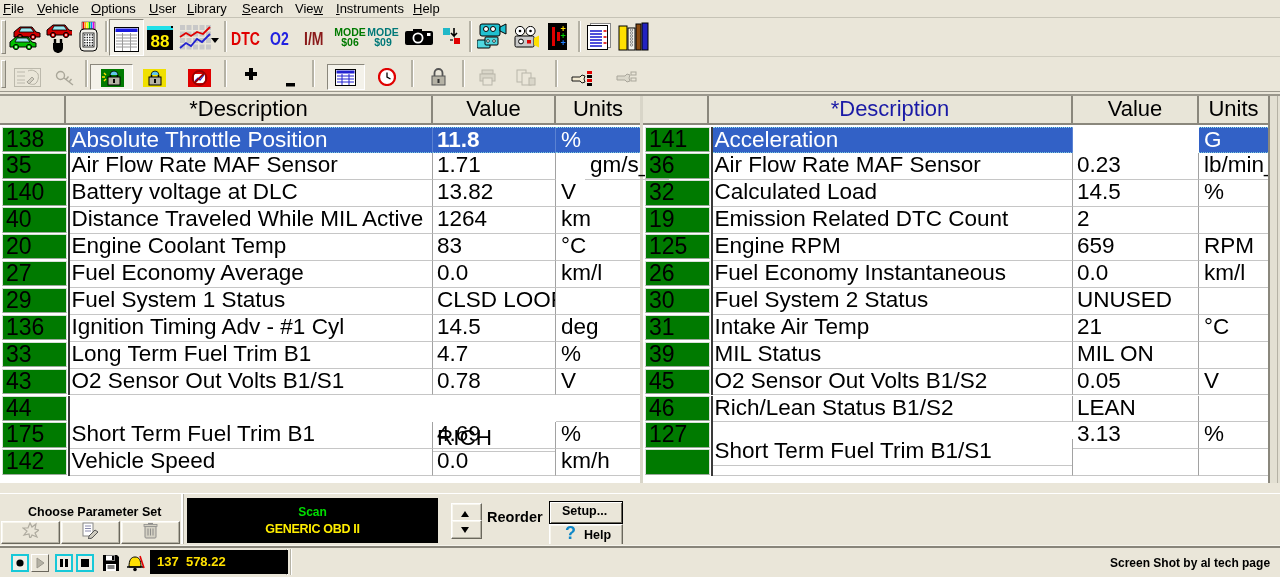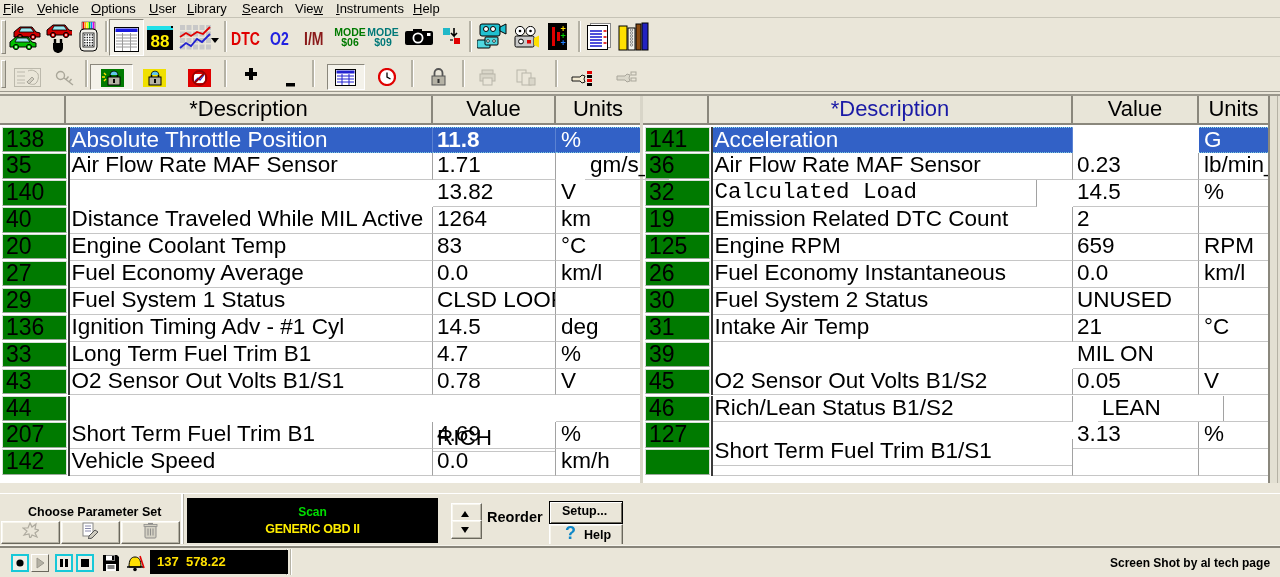--- a/index.html
+++ b/index.html
@@ -381,20 +381,21 @@
       <div class="row " style="top:26.90px">
         <div class="numcell">35</div>
         <div class="numline"></div>
         <div class="dcell" style="left:70px;width:363px;padding-left:1.5px;">Air Flow Rate MAF Sensor</div>
         <div class="dcell" style="left:433px;width:123px;padding-left:4px;">1.71</div>
         <div class="dcell" style="left:556px;width:84px;padding-left:5px;border-right:none;margin-left:29px;">gm/s_</div>
       </div>
       <div class="row " style="top:53.80px">
         <div class="numcell">140</div>
         <div class="numline"></div>
+        <div class="dcell" style="left:70px;width:363px;padding-left:1.5px;">Battery voltage at DLC</div>
         <div class="dcell" style="left:433px;width:123px;padding-left:4px;">13.82</div>
         <div class="dcell" style="left:556px;width:84px;padding-left:5px;border-right:none;">V</div>
       </div>
       <div class="row " style="top:80.70px">
         <div class="numcell">40</div>
         <div class="numline"></div>
         <div class="dcell" style="left:70px;width:363px;padding-left:1.5px;">Distance Traveled While MIL Active</div>
         <div class="dcell" style="left:433px;width:123px;padding-left:4px;">1264</div>
         <div class="dcell" style="left:556px;width:84px;padding-left:5px;border-right:none;">km</div>
       </div>
@@ -440,21 +441,21 @@
         <div class="dcell" style="left:433px;width:123px;padding-left:4px;">0.78</div>
         <div class="dcell" style="left:556px;width:84px;padding-left:5px;border-right:none;">V</div>
       </div>
       <div class="row " style="top:269.00px">
         <div class="numcell">44</div>
         <div class="numline"></div>
         <div class="dcell" style="left:433px;width:123px;padding-left:4px;margin-top:30px;">RICH</div>
         <div class="dcell" style="left:556px;width:84px;padding-left:5px;border-right:none;"></div>
       </div>
       <div class="row " style="top:295.90px">
-        <div class="numcell">207</div>
+        <div class="numcell">175</div>
         <div class="numline"></div>
         <div class="dcell" style="left:70px;width:363px;padding-left:1.5px;">Short Term Fuel Trim B1</div>
         <div class="dcell" style="left:433px;width:123px;padding-left:4px;">4.69</div>
         <div class="dcell" style="left:556px;width:84px;padding-left:5px;border-right:none;">%</div>
       </div>
       <div class="row " style="top:322.80px">
         <div class="numcell">142</div>
         <div class="numline"></div>
         <div class="dcell" style="left:70px;width:363px;padding-left:1.5px;">Vehicle Speed</div>
         <div class="dcell" style="left:433px;width:123px;padding-left:4px;">0.0</div>
@@ -471,21 +472,21 @@
       <div class="row " style="top:26.90px">
         <div class="numcell">36</div>
         <div class="numline"></div>
         <div class="dcell" style="left:70px;width:360px;padding-left:1.5px;">Air Flow Rate MAF Sensor</div>
         <div class="dcell" style="left:430px;width:126px;padding-left:4px;">0.23</div>
         <div class="dcell" style="left:556px;width:69px;padding-left:5px;border-right:none;">lb/min_</div>
       </div>
       <div class="row " style="top:53.80px">
         <div class="numcell">32</div>
         <div class="numline"></div>
-        <div class="dcell" style="left:70px;width:324px;padding-left:1.5px;font-family:Liberation Mono, monospace;">Calculated Load</div>
+        <div class="dcell" style="left:70px;width:360px;padding-left:1.5px;">Calculated Load</div>
         <div class="dcell" style="left:430px;width:126px;padding-left:4px;">14.5</div>
         <div class="dcell" style="left:556px;width:69px;padding-left:5px;border-right:none;">%</div>
       </div>
       <div class="row " style="top:80.70px">
         <div class="numcell">19</div>
         <div class="numline"></div>
         <div class="dcell" style="left:70px;width:360px;padding-left:1.5px;">Emission Related DTC Count</div>
         <div class="dcell" style="left:430px;width:126px;padding-left:4px;">2</div>
         <div class="dcell" style="left:556px;width:69px;padding-left:5px;border-right:none;"></div>
       </div>
@@ -513,35 +514,36 @@
       <div class="row " style="top:188.30px">
         <div class="numcell">31</div>
         <div class="numline"></div>
         <div class="dcell" style="left:70px;width:360px;padding-left:1.5px;">Intake Air Temp</div>
         <div class="dcell" style="left:430px;width:126px;padding-left:4px;">21</div>
         <div class="dcell" style="left:556px;width:69px;padding-left:5px;border-right:none;">°C</div>
       </div>
       <div class="row " style="top:215.20px">
         <div class="numcell">39</div>
         <div class="numline"></div>
+        <div class="dcell" style="left:70px;width:360px;padding-left:1.5px;">MIL Status</div>
         <div class="dcell" style="left:430px;width:126px;padding-left:4px;">MIL ON</div>
         <div class="dcell" style="left:556px;width:69px;padding-left:5px;border-right:none;"></div>
       </div>
       <div class="row " style="top:242.10px">
         <div class="numcell">45</div>
         <div class="numline"></div>
         <div class="dcell" style="left:70px;width:360px;padding-left:1.5px;">O2 Sensor Out Volts B1/S2</div>
         <div class="dcell" style="left:430px;width:126px;padding-left:4px;">0.05</div>
         <div class="dcell" style="left:556px;width:69px;padding-left:5px;border-right:none;">V</div>
       </div>
       <div class="row " style="top:269.00px">
         <div class="numcell">46</div>
         <div class="numline"></div>
         <div class="dcell" style="left:70px;width:360px;padding-left:1.5px;">Rich/Lean Status B1/S2</div>
-        <div class="dcell" style="left:430px;width:126px;padding-left:4px;margin-left:25px;">LEAN</div>
+        <div class="dcell" style="left:430px;width:126px;padding-left:4px;">LEAN</div>
         <div class="dcell" style="left:556px;width:69px;padding-left:5px;border-right:none;"></div>
       </div>
       <div class="row " style="top:295.90px">
         <div class="numcell">127</div>
         <div class="numline"></div>
         <div class="dcell" style="left:70px;width:360px;padding-left:1.5px;margin-top:17px;">Short Term Fuel Trim B1/S1</div>
         <div class="dcell" style="left:430px;width:126px;padding-left:4px;">3.13</div>
         <div class="dcell" style="left:556px;width:69px;padding-left:5px;border-right:none;">%</div>
       </div>
       <div class="row " style="top:322.80px">

